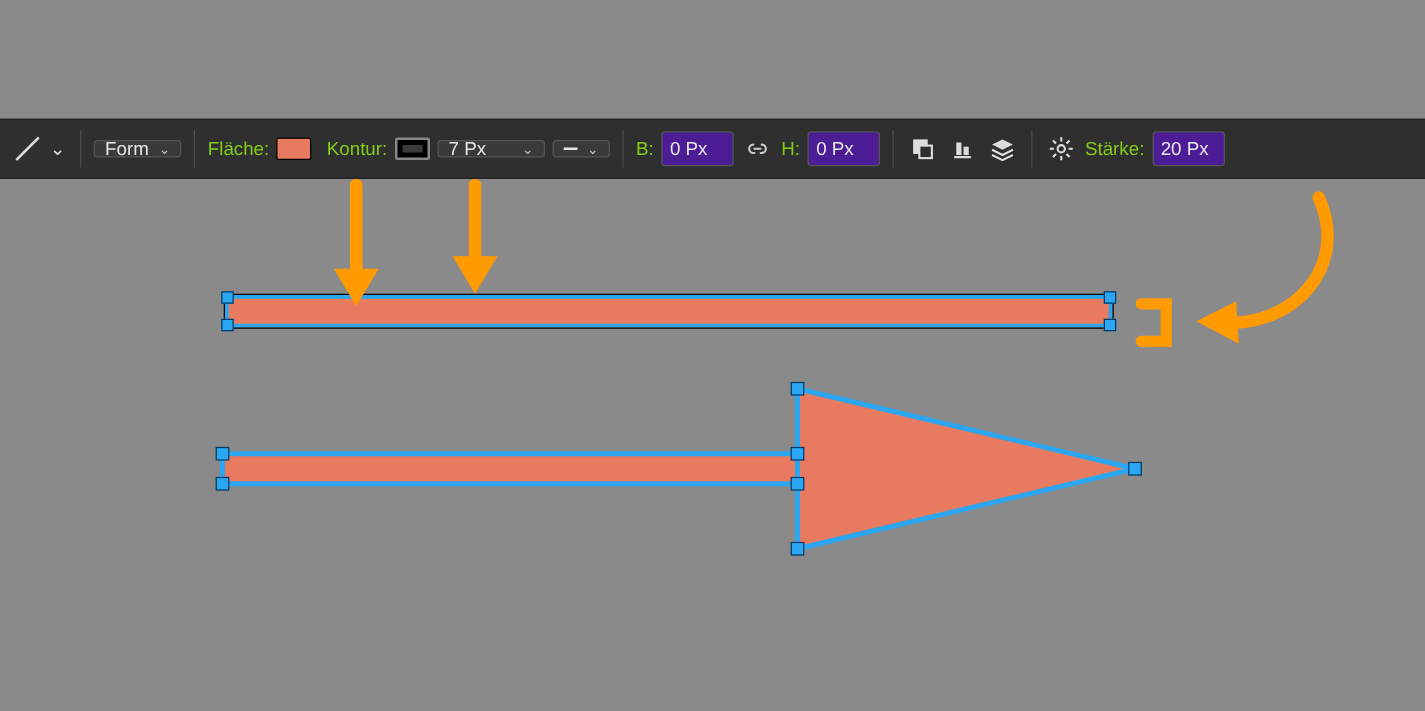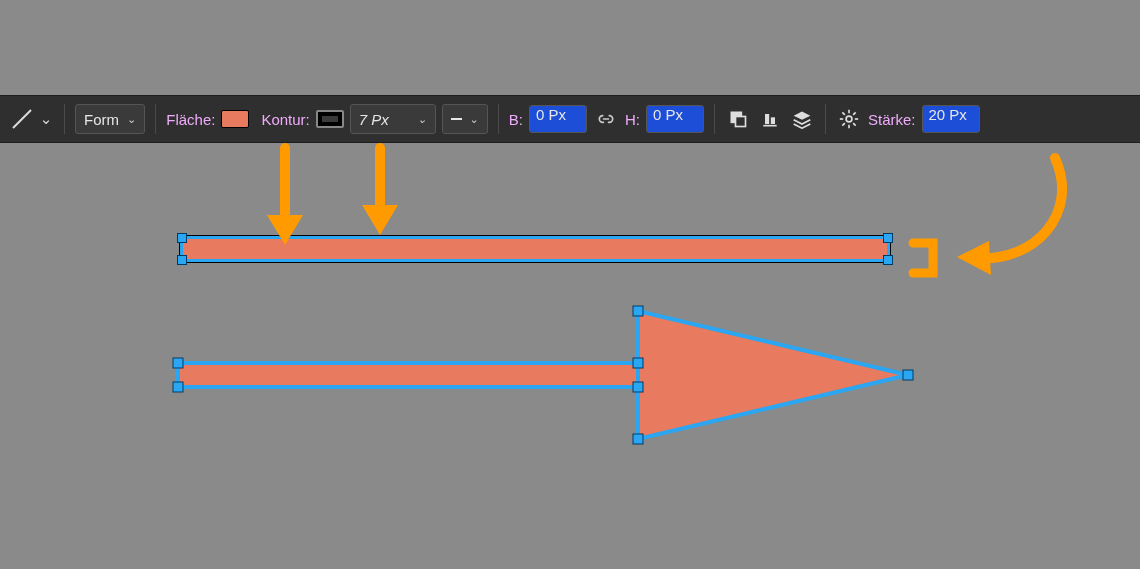--- a/index.html
+++ b/index.html
@@ -33,50 +33,51 @@
     width: 1px;
     height: 30px;
     background: #4b4b4b;
     margin: 0 4px;
   }
   .ctrl {
     display: flex;
     align-items: center;
     gap: 4px;
   }
-  .lbl { color: #f0abfc; }
+  .lbl { color: #84cc16; }
 
   
   .drop {
     display: flex;
     align-items: center;
     gap: 8px;
-    height: 30px;
+    height: 14px;
     padding: 0 8px;
     background: #3a3a3a;
     border: 1px solid #555;
     border-radius: 3px;
     cursor: pointer;
   }
   .drop .chev {
     font-size: 11px;
     color: #ccc;
   }
 
   
   .numbox {
     height: 28px;
     min-width: 58px;
     padding: 0 6px;
-    background: #1d4ed8;
+    background: #4c1d95;
     border: 1px solid #555;
     border-radius: 3px;
     color: #e6e6e6;
     font-size: 15px;
     display: flex;
+    align-items: center;
   }
 
   
   .swatch-fill {
     width: 28px; height: 18px;
     background: #e77a5f;
     border: 1px solid #000;
     border-radius: 2px;
   }
   .swatch-stroke {
@@ -164,21 +165,21 @@
   </div>
 
   <div class="sep"></div>
 
   <span class="lbl">Fläche:</span>
   <div class="swatch-fill"></div>
 
   <span class="lbl" style="margin-left:6px;">Kontur:</span>
   <div class="swatch-stroke"></div>
 
-  <div class="drop" style="min-width:86px;font-style:italic;">
+  <div class="drop" style="min-width:86px;">
     <span>7 Px</span>
     <span class="chev" style="margin-left:auto;">⌄</span>
   </div>
 
   <div class="drop stroke-preview">
     <div class="line"></div>
     <span class="chev">⌄</span>
   </div>
 
   <div class="sep"></div>

